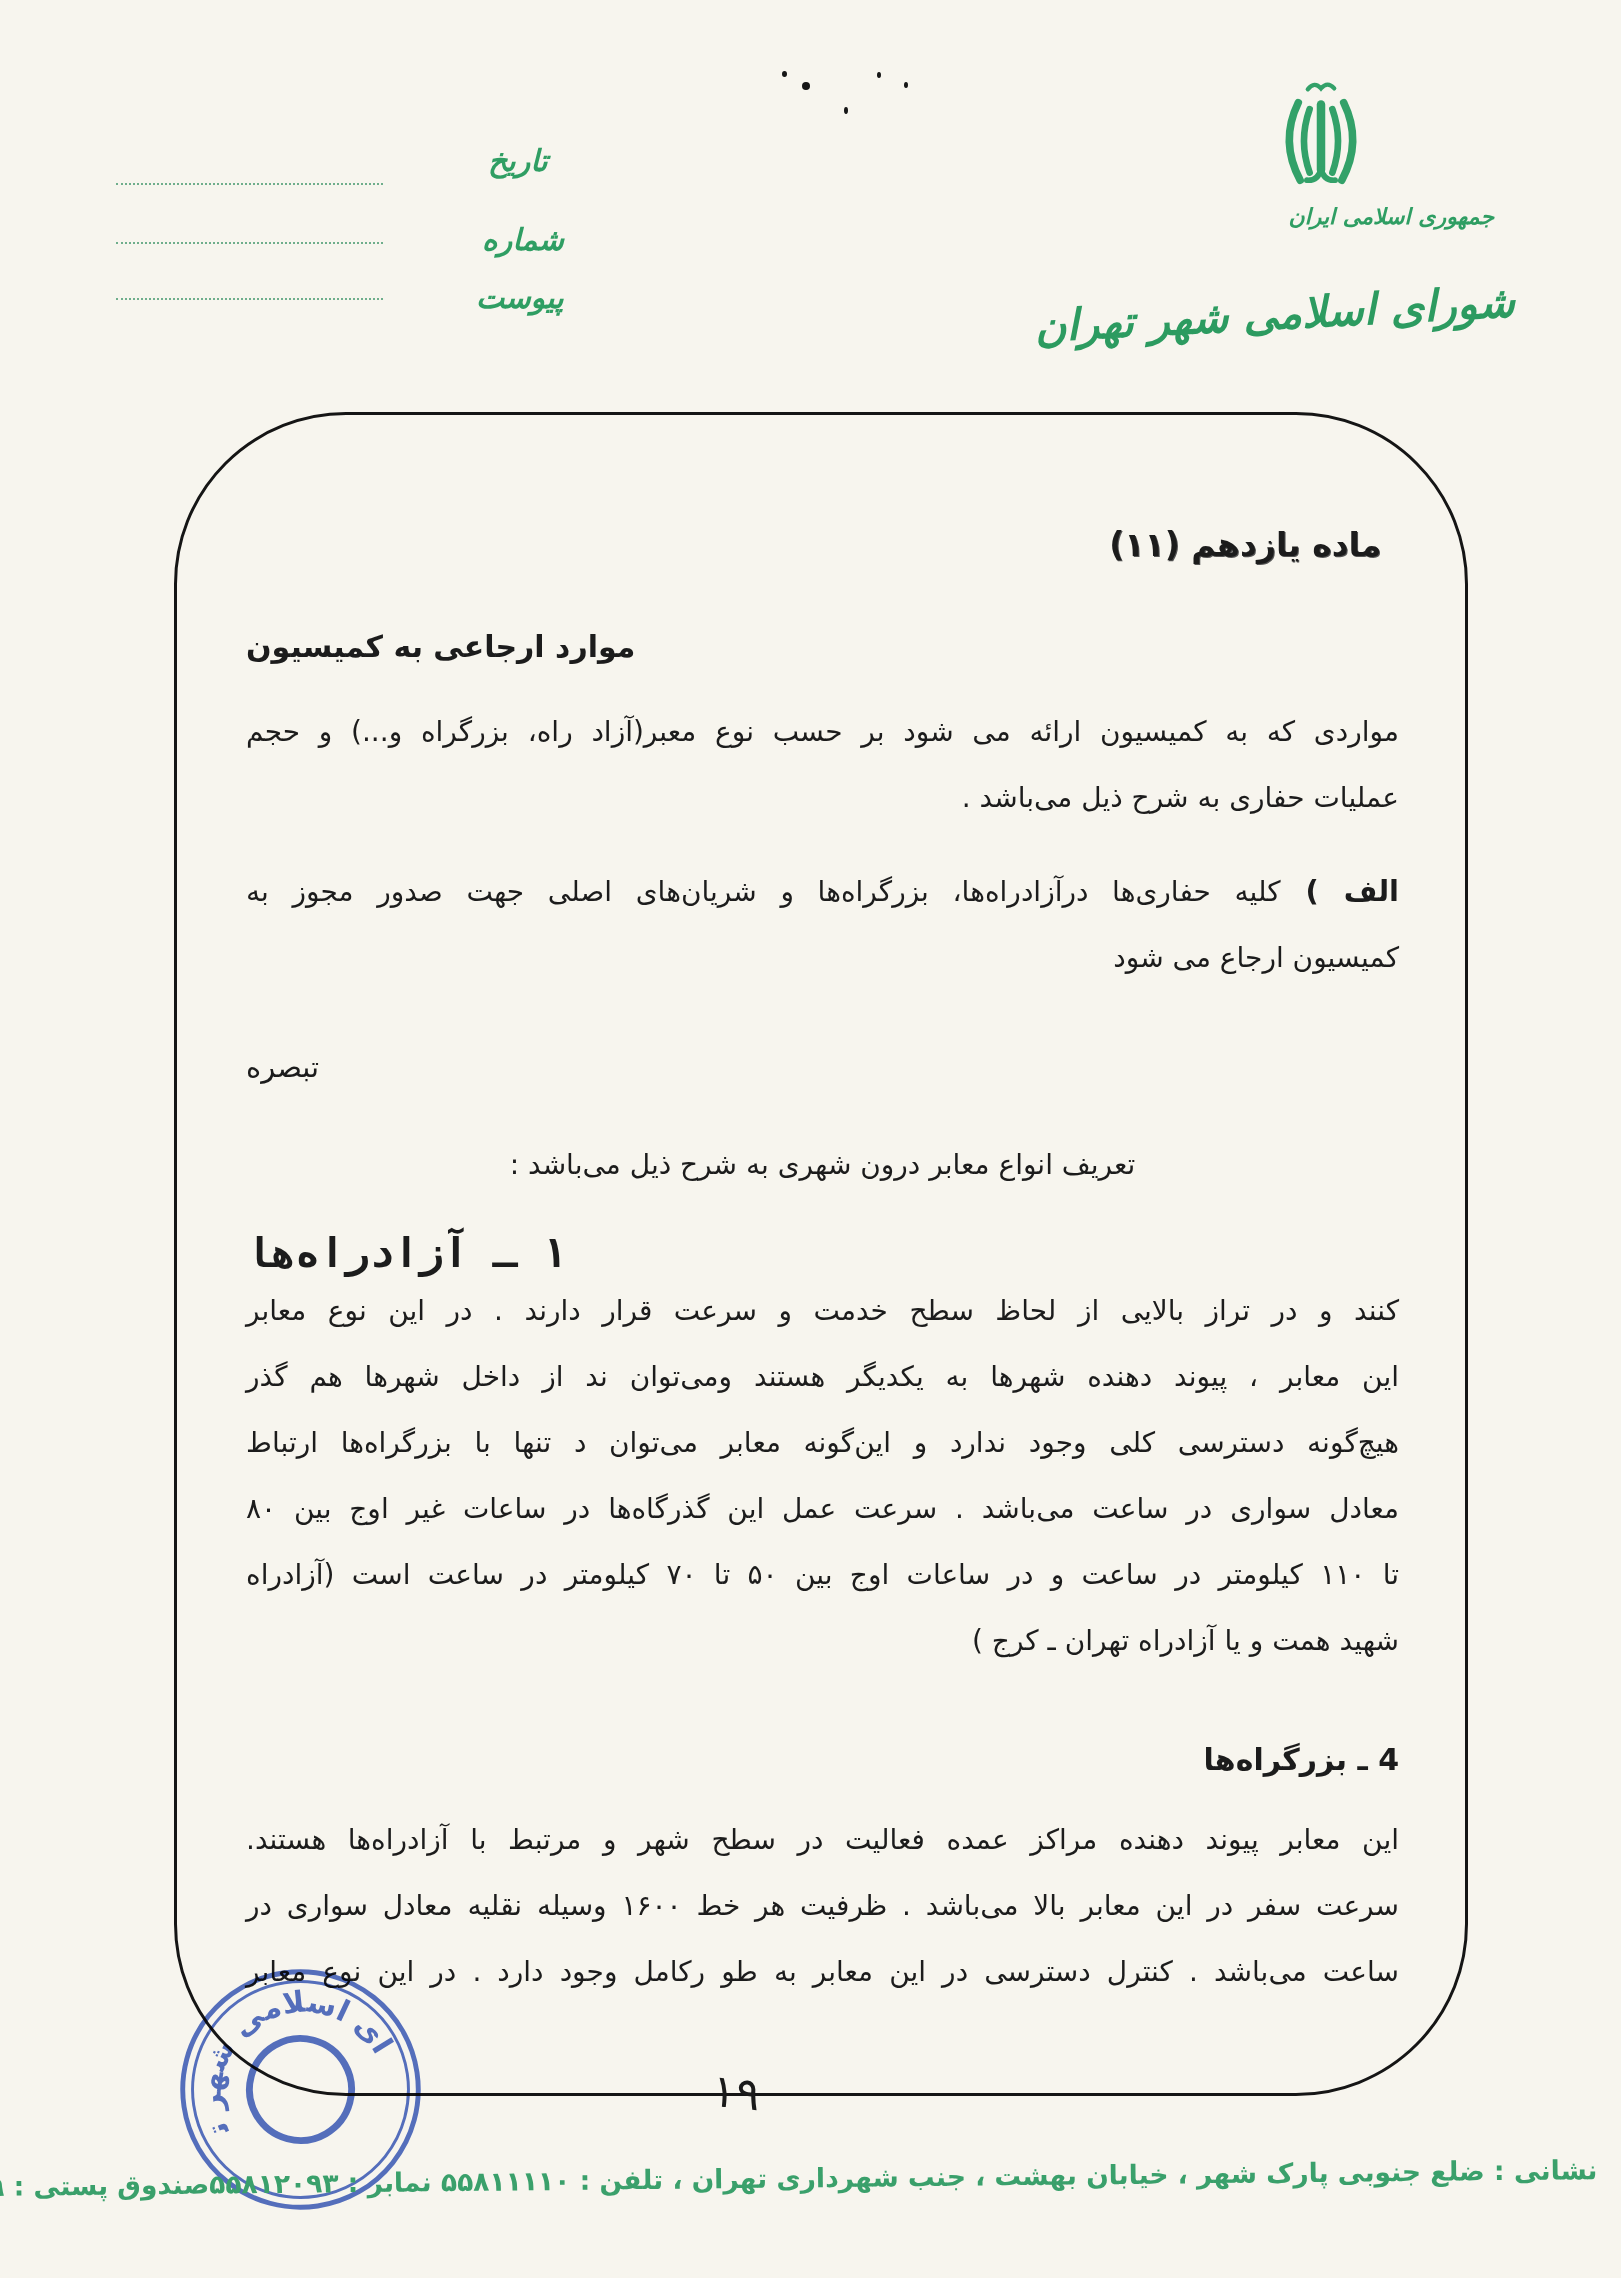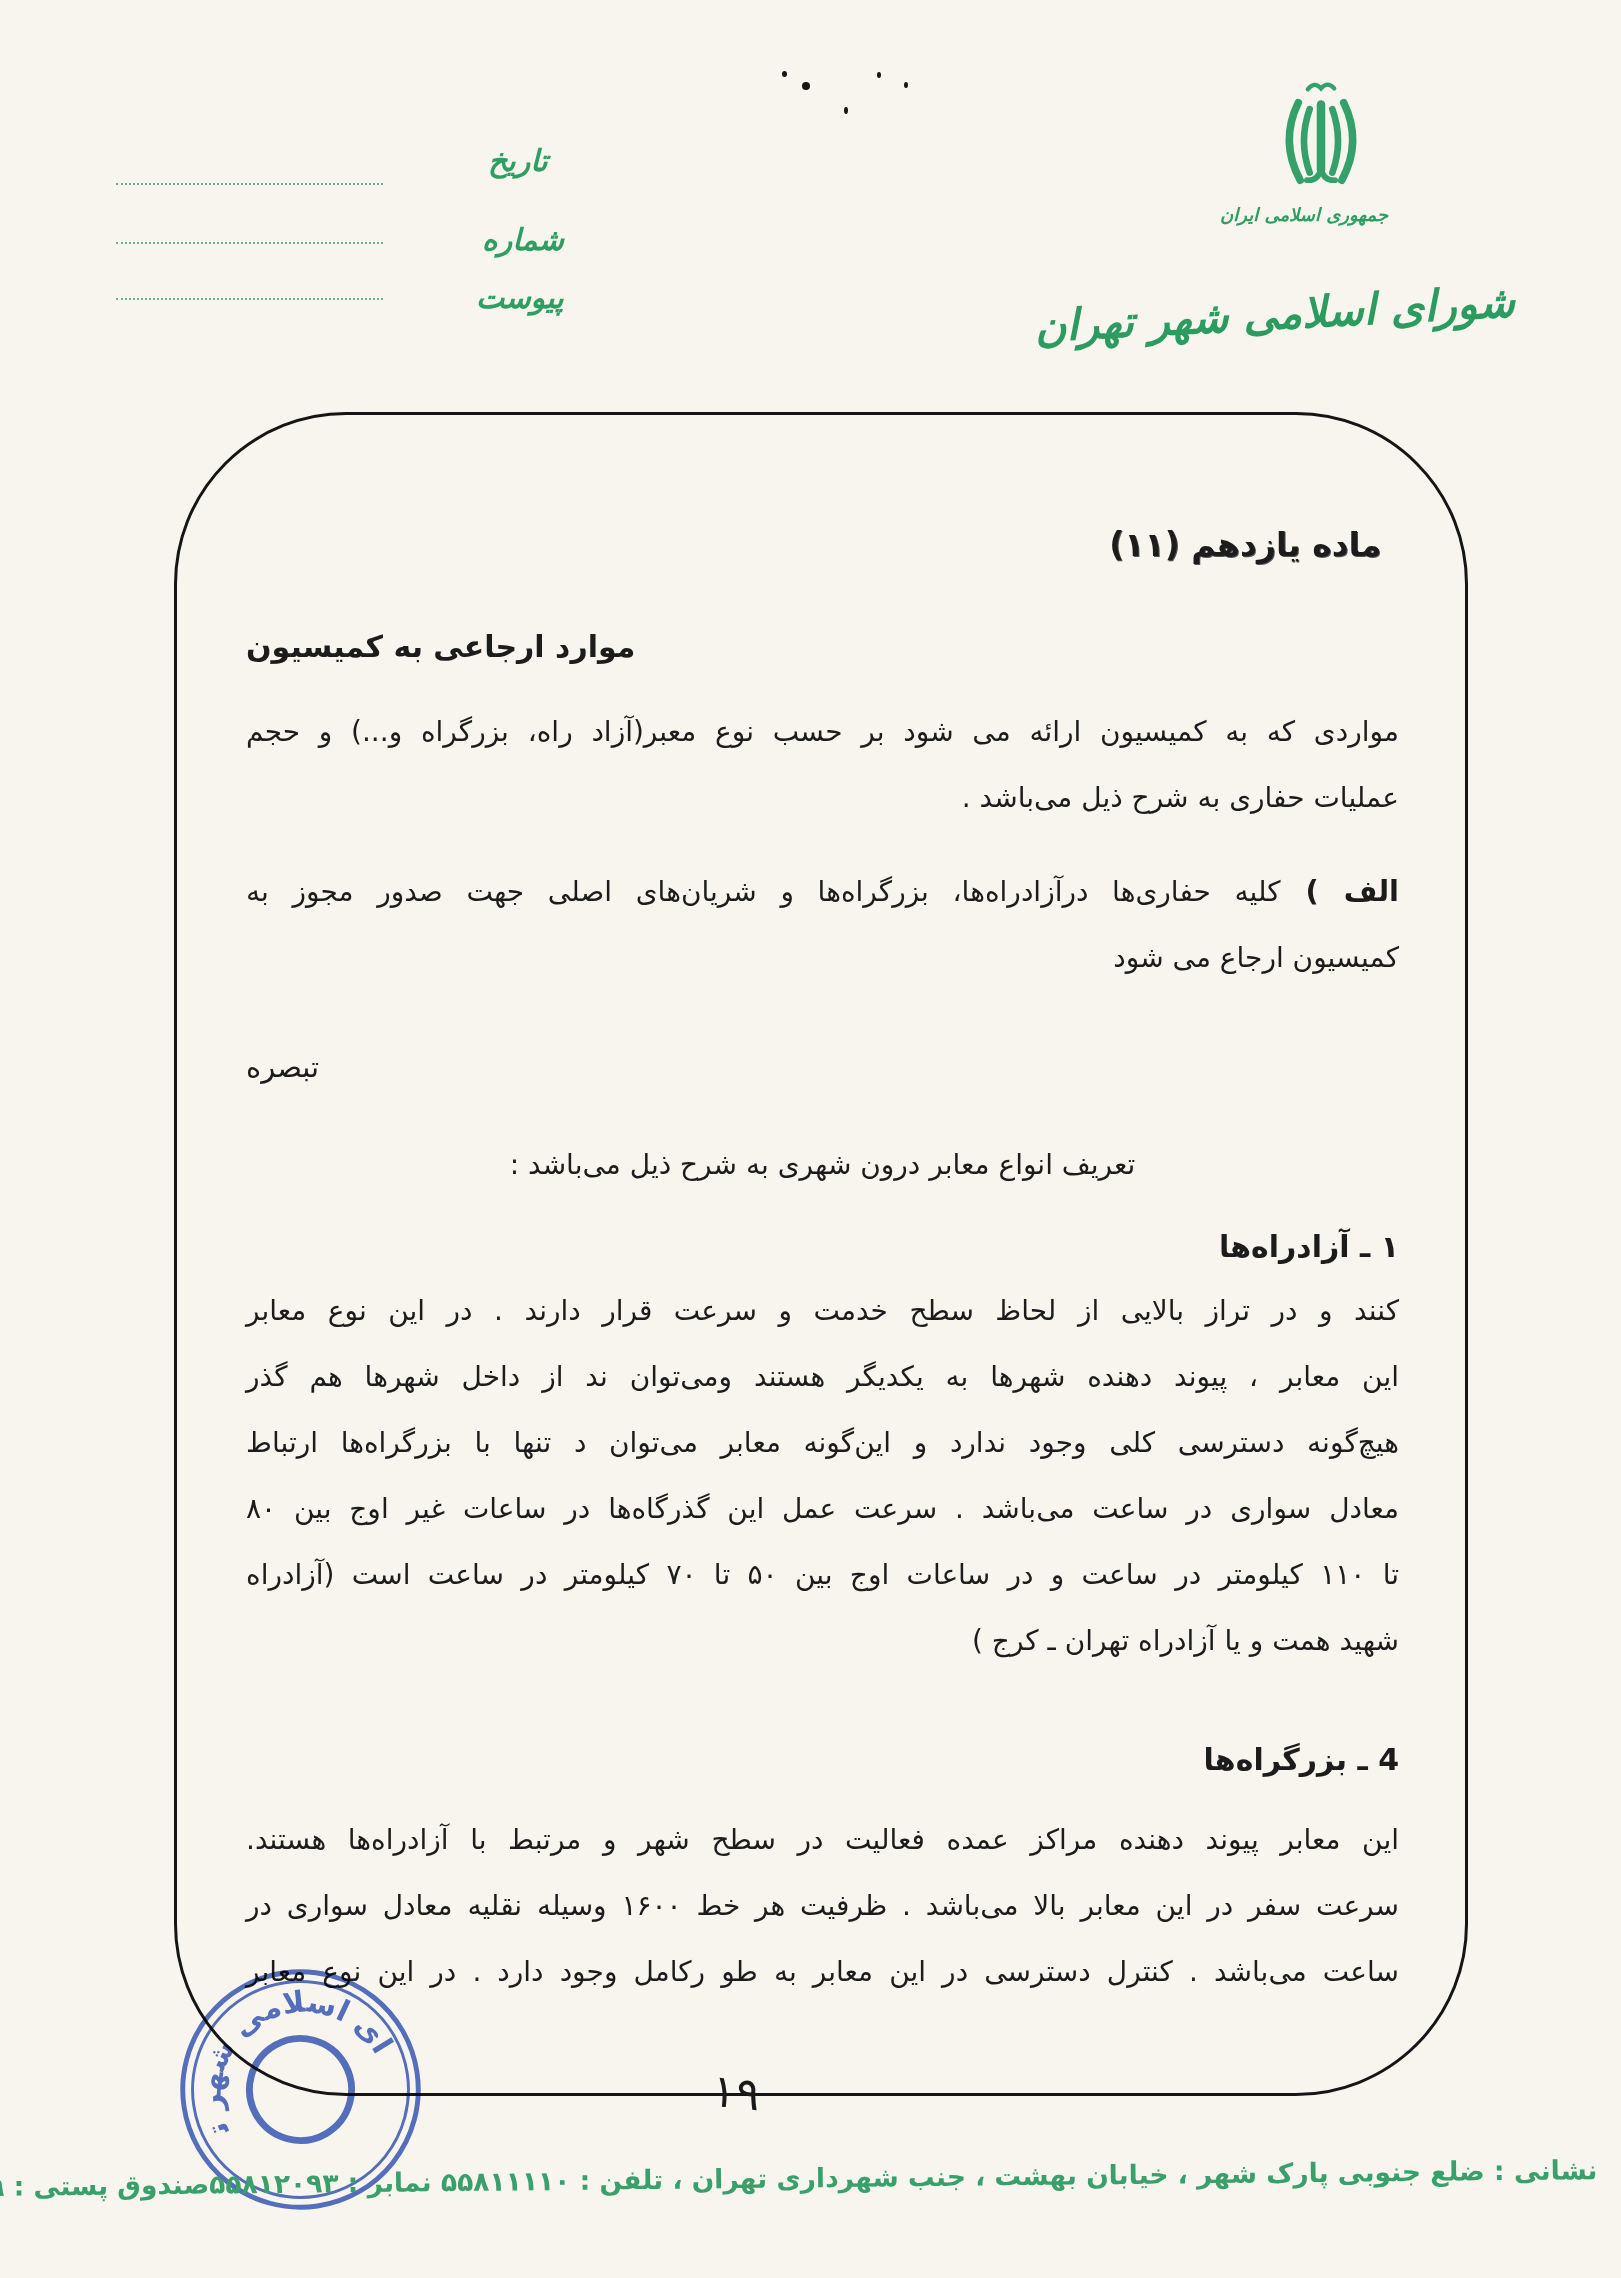--- a/index.html
+++ b/index.html
@@ -12,21 +12,21 @@
     direction:rtl;
     overflow:hidden;
     color:#1c1c1c;
   }
   
   .speck{position:absolute;background:#161616;border-radius:50%;}
   
   .emblem-wrap{position:absolute;left:1262px;top:78px;width:118px;height:123px;}
   .republic-line{
     position:absolute;left:1220px;top:204px;width:274px;
-    text-align:left;color:#2f9e63;font-size:18px;font-weight:bold;font-style:italic;
+    text-align:right;color:#2f9e63;font-size:22px;font-weight:bold;font-style:italic;
     white-space:nowrap;
   }
   .council-line{
     position:absolute;left:1152px;top:286px;width:363px;
     text-align:center;color:#2c9b60;font-size:43px;font-weight:bold;font-style:italic;
     white-space:nowrap;transform:rotate(-3deg);
   }
   
   .meta-label{
     position:absolute;color:#2f9e63;font-size:30px;font-weight:bold;font-style:italic;
@@ -63,21 +63,21 @@
   .alef-block{top:443px;}
   .bold-label{font-weight:bold;font-size:29px;}
   .note-heading{
     position:absolute;top:635px;right:0;left:0;
     font-size:29px;text-align:left;
   }
   .note-intro{
     position:absolute;top:733px;right:0;left:0;
     font-size:28px;text-align:center;
   }
-  .sec1-heading{position:absolute;top:814px;right:0;left:0;font-size:30px;font-weight:bold;text-align:right;}
+  .sec1-heading{position:absolute;top:814px;right:0;left:0;font-size:41px;font-weight:bold;text-align:left;font-family:Liberation Mono, monospace;}
   .sec1-block{top:863px;}
   .sec2-heading{position:absolute;top:1327px;right:0;left:0;font-size:30px;font-weight:bold;text-align:right;}
   .sec2-block{top:1392px;}
   
   .stamp{
     position:absolute;left:169px;top:1958px;width:263px;height:263px;
     mix-blend-mode:multiply;opacity:.88;
   }
   
   .page-number{

